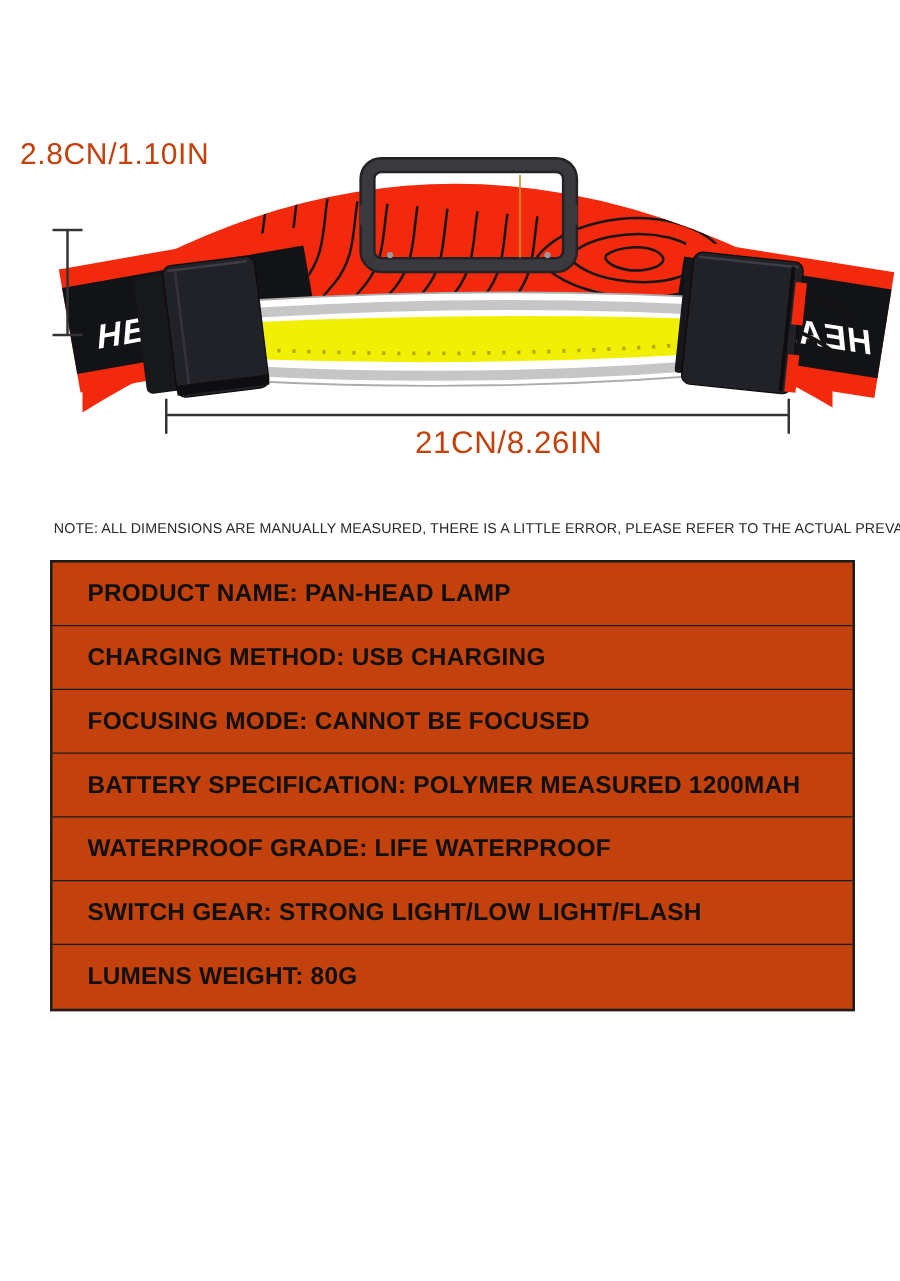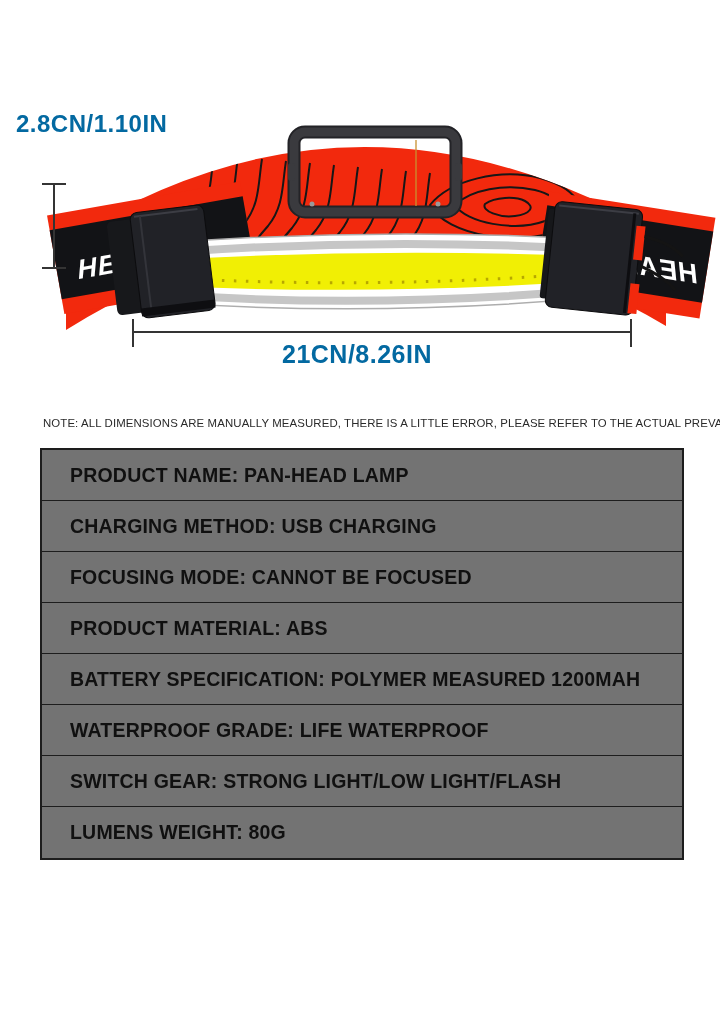--- a/index.html
+++ b/index.html
@@ -1,25 +1,25 @@
 <!DOCTYPE html>
 <html style="--strap-red: #f2290d; --contour-black: #171717; --cob-yellow: #f1ef04; --housing-white: #ffffff; --housing-edge-gray: #c6c6c6; --buckle-black: #212227;"><head>
 <meta charset="utf-8">
 <style>
   html,body{margin:0;padding:0;background:#ffffff;}
   #page{position:relative;width:720px;height:1025px;background:#fff;overflow:hidden;
         font-family:"Liberation Sans","DejaVu Sans",sans-serif;}
   #figure-svg{position:absolute;left:0;top:0;}
-  .dim-label{position:absolute;color:#0369a1;font-weight:700;letter-spacing:.5px;}
+  .dim-label{position:absolute;color:#c2410c;font-weight:400;letter-spacing:.5px;}
   #dim-height{left:16px;top:110px;font-size:24px;}
-  #dim-width{left:282px;top:340px;width:200px;text-align:left;font-size:25px;}
+  #dim-width{left:282px;top:340px;width:200px;text-align:right;font-size:25px;}
   #note-line{position:absolute;left:43px;top:417px;font-size:11.4px;font-weight:500;
              color:#2a2a2a;letter-spacing:.12px;white-space:nowrap;}
   #spec-table{position:absolute;left:40px;top:448px;width:644px;border:2px solid #1d1d1d;
-              background:#737373;box-sizing:border-box;}
+              background:#c2410c;box-sizing:border-box;}
   .spec-row{height:51px;display:flex;align-items:center;padding-left:28px;
             border-bottom:1.5px solid #1d1d1d;font-size:19.5px;font-weight:700;
             color:#101010;letter-spacing:.2px;box-sizing:border-box;}
   .spec-row:last-child{border-bottom:none;}
   .brand-text{fill:#ffffff;font-family:"Liberation Sans","DejaVu Sans",sans-serif;
               font-weight:700;font-style:italic;font-size:27px;letter-spacing:1px;}
   .strap-fill{fill:var(--strap-red,#f2290d);}
   .contour{stroke:var(--contour-black,#171717);stroke-width:2;fill:none;}
   .cob{fill:var(--cob-yellow,#f1ef04);}
   .buckle{fill:var(--buckle-black,#212227);}
@@ -140,20 +140,19 @@
 
   <div id="dim-height" class="dim-label">2.8CN/1.10IN</div>
   <div id="dim-width" class="dim-label">21CN/8.26IN</div>
 
   <div id="note-line">NOTE: ALL DIMENSIONS ARE MANUALLY MEASURED, THERE IS A LITTLE ERROR, PLEASE REFER TO THE ACTUAL PREVAIL</div>
 
   <div id="spec-table">
     <div class="spec-row">PRODUCT NAME: PAN-HEAD LAMP</div>
     <div class="spec-row">CHARGING METHOD: USB CHARGING</div>
     <div class="spec-row">FOCUSING MODE: CANNOT BE FOCUSED</div>
-    <div class="spec-row">PRODUCT MATERIAL: ABS</div>
     <div class="spec-row">BATTERY SPECIFICATION: POLYMER MEASURED 1200MAH</div>
     <div class="spec-row">WATERPROOF GRADE: LIFE WATERPROOF</div>
     <div class="spec-row">SWITCH GEAR: STRONG LIGHT/LOW LIGHT/FLASH</div>
     <div class="spec-row">LUMENS WEIGHT: 80G</div>
   </div>
 
 </div>
 
 </body></html>

